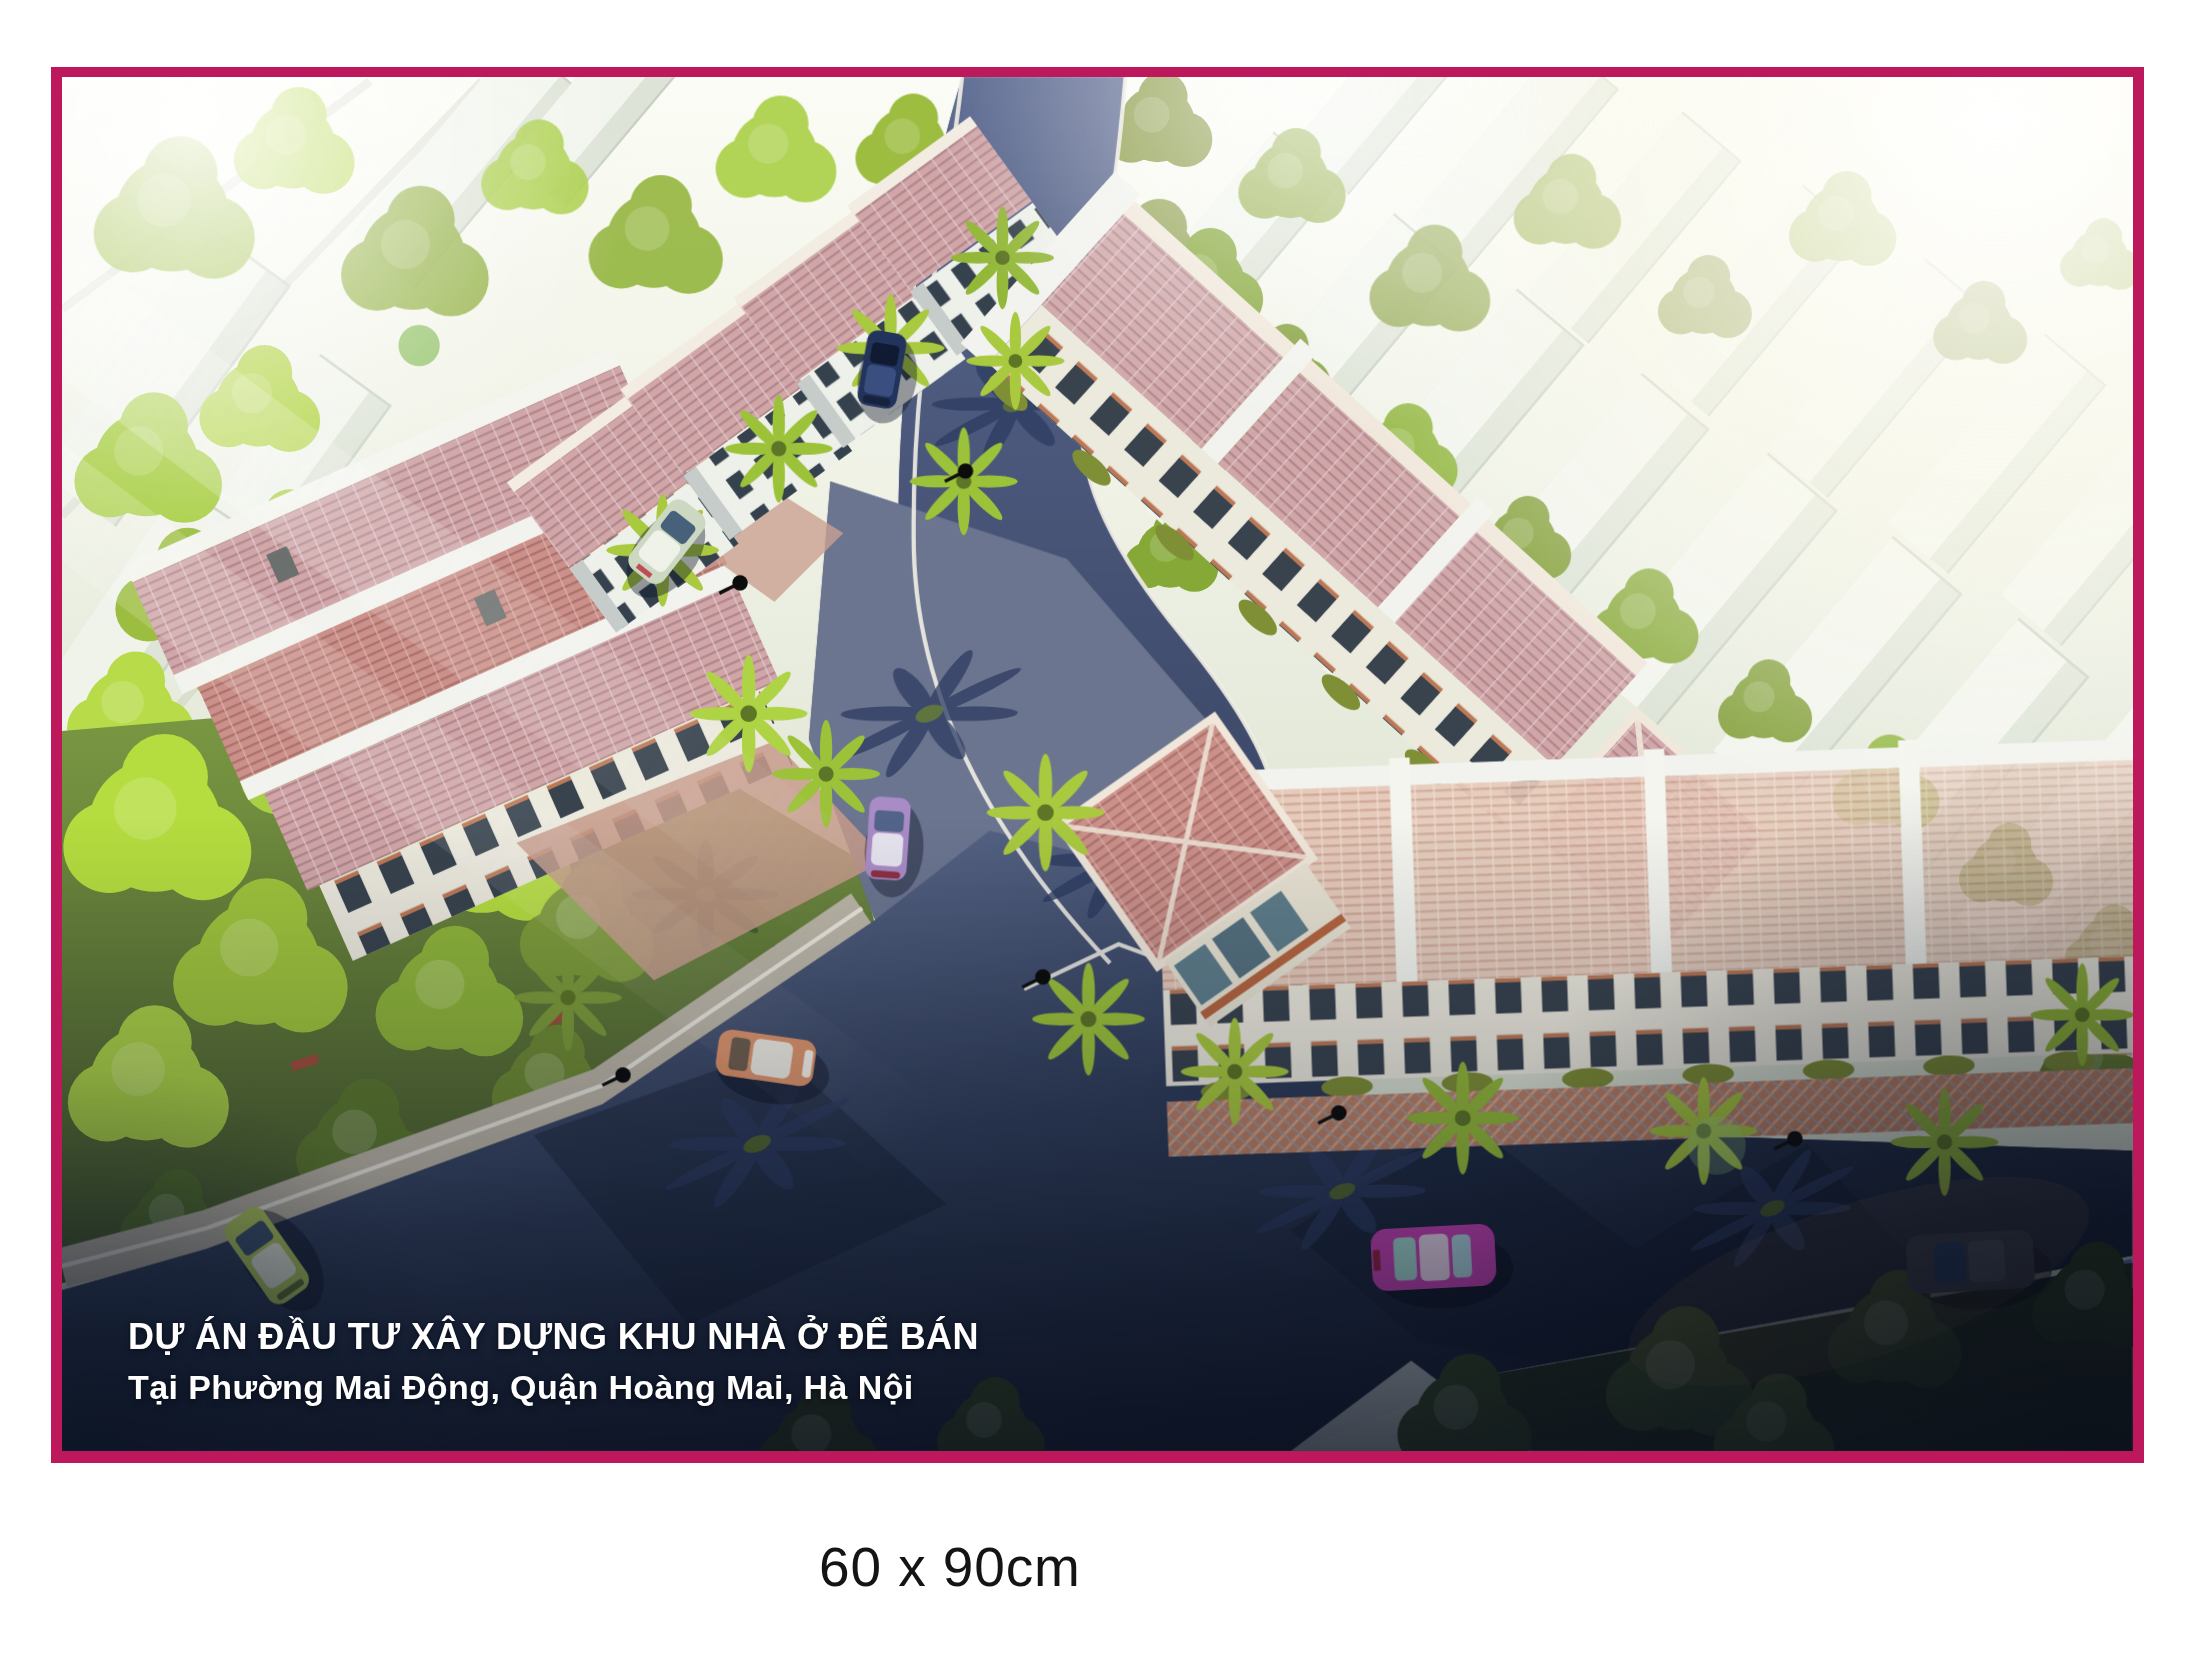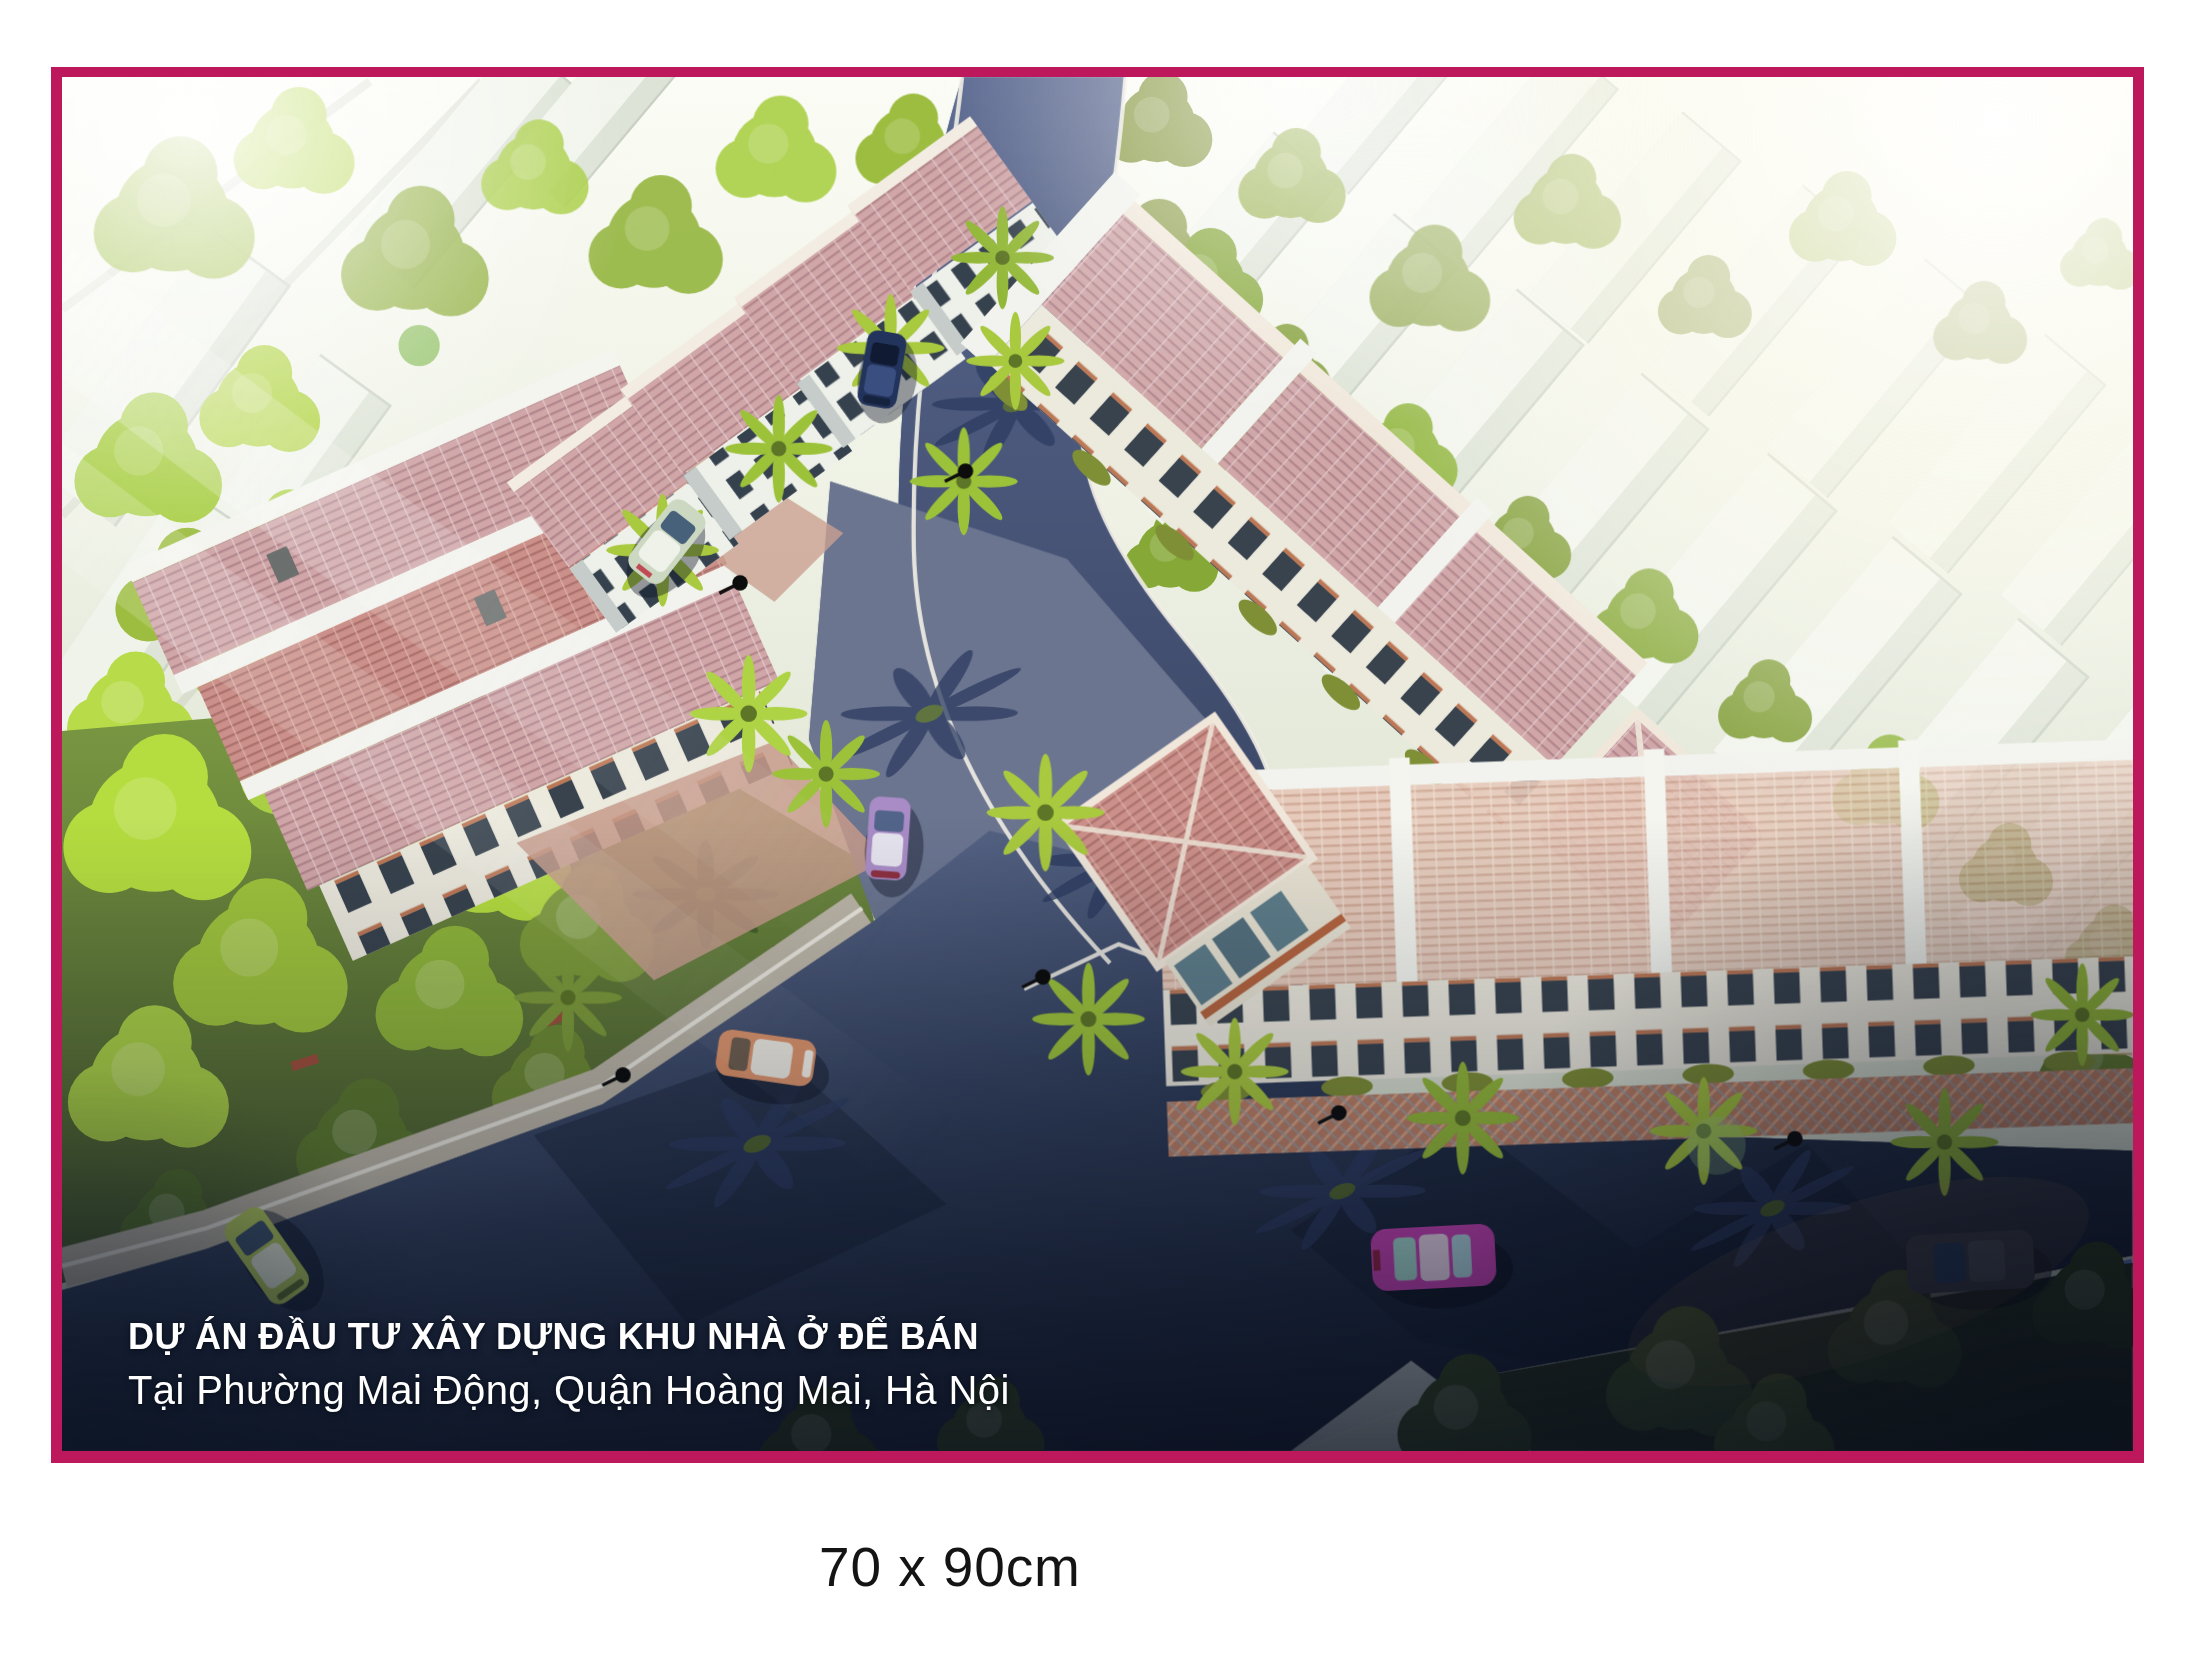--- a/index.html
+++ b/index.html
@@ -4,21 +4,21 @@
 <style>
   html,body{margin:0;padding:0;background:#ffffff;}
   .page{position:relative;width:2194px;height:1678px;background:#ffffff;overflow:hidden;
         font-family:"Liberation Sans","DejaVu Sans",sans-serif;}
   .frame{position:absolute;left:51px;top:67px;width:2093px;height:1396px;background:#be185d;overflow:hidden;}
   .scene-wrap{position:absolute;left:11.2px;top:10.3px;width:2071px;height:1374px;overflow:hidden;background:#e8ecdf;}
   .scene-wrap svg{display:block;width:100%;height:100%;}
   .title-overlay{position:absolute;left:77px;top:1249px;color:#ffffff;
         text-shadow:0 1.7px 6.9px rgba(5,10,20,.65),0 0 1.7px rgba(5,10,20,.5);}
   .title-line1{font-size:36px;font-weight:bold;letter-spacing:0.4px;white-space:nowrap;}
-  .title-line2{font-size:40px;font-weight:normal;letter-spacing:0.4px;margin-top:10.3px;white-space:nowrap;}
+  .title-line2{font-size:34px;font-weight:bold;letter-spacing:0.4px;margin-top:10.3px;white-space:nowrap;}
   .size-caption{position:absolute;left:819px;top:1535px;font-size:55px;color:#141414;
         letter-spacing:0.9px;white-space:nowrap;font-weight:400;}
 </style>
 </head>
 <body>
 
 <div class="page">
   <div class="frame">
     <div class="scene-wrap">
     <svg viewBox="72 90 2407 1597" preserveAspectRatio="none">
@@ -479,15 +479,15 @@
       <circle cx="110" cy="1670" r="430" fill="url(#dBL)"></circle>
     </svg>
     </div>
 
     <div class="title-overlay">
       <div class="title-line1">DỰ ÁN ĐẦU TƯ XÂY DỰNG KHU NHÀ Ở ĐỂ BÁN</div>
       <div class="title-line2">Tại Phường Mai Động, Quận Hoàng Mai, Hà Nội</div>
     </div>
   </div>
 
-  <div class="size-caption">70 x 90cm</div>
+  <div class="size-caption">60 x 90cm</div>
 </div>
 
 
 </body></html>

